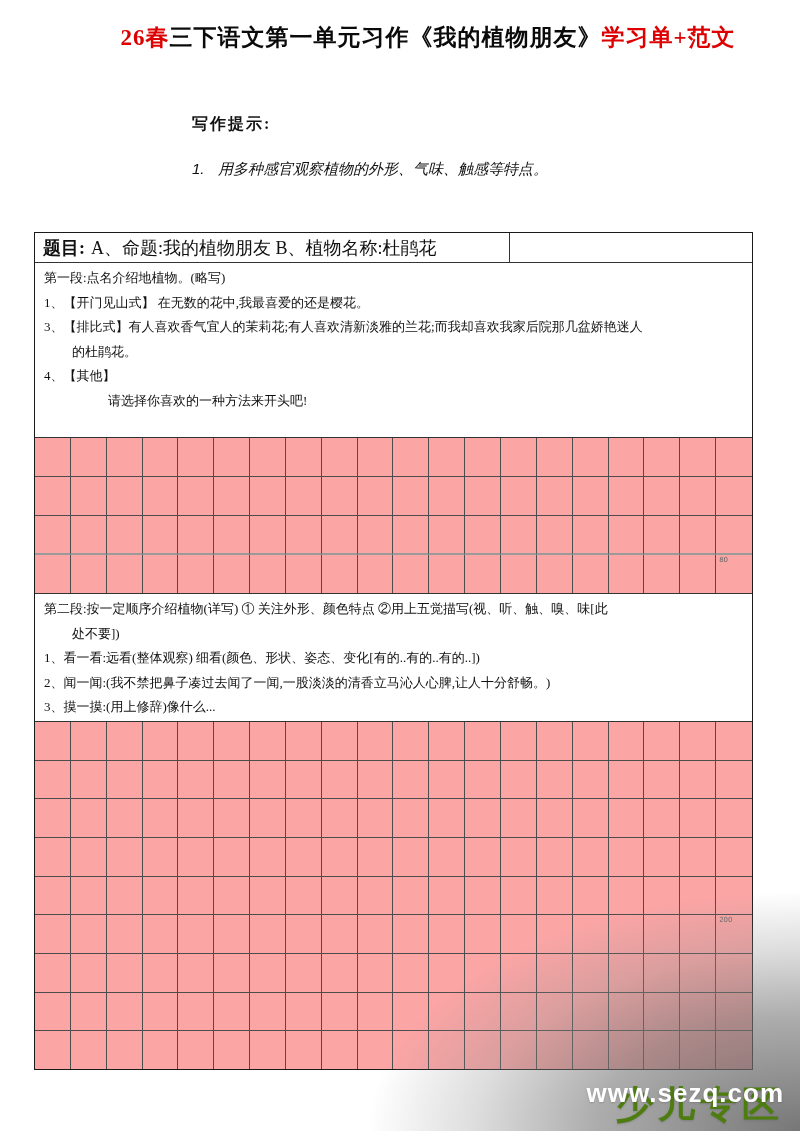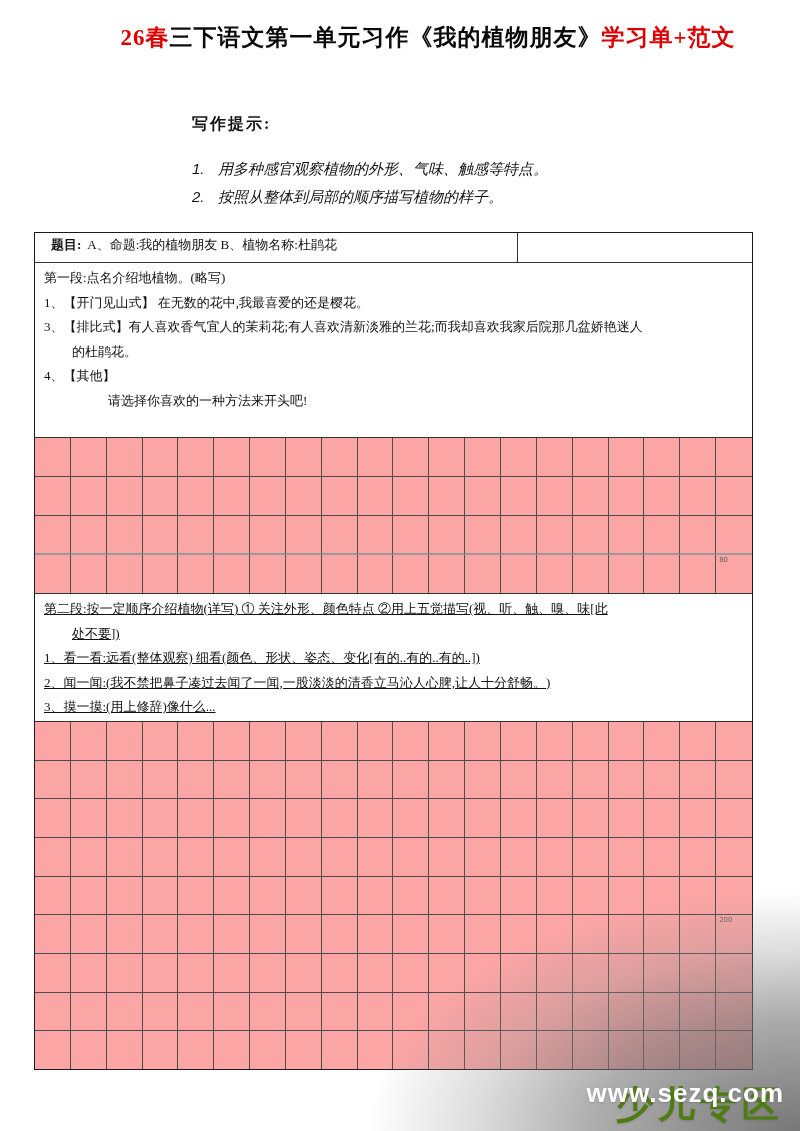--- a/index.html
+++ b/index.html
@@ -27,29 +27,29 @@
   .tips-heading{font-size:16px;font-weight:bold;letter-spacing:2px;margin-bottom:20px;}
   .tip-item{font-size:15px;line-height:27px;white-space:nowrap;font-style:italic;}
   .tip-item .num{display:inline-block;width:26px;font-family:"Liberation Sans",sans-serif;}
   
   .sheet{
     position:absolute;left:34px;top:232px;width:719px;height:838px;
     border:1.5px solid #1a1a1a;box-sizing:border-box;
     display:flex;flex-direction:column;background:#fff;
   }
   .topic-row{display:flex;height:29px;box-sizing:border-box;flex:0 0 auto;}
-  .topic-cell{width:474px;box-sizing:border-box;padding:3px 0 0 8px;font-size:13px;white-space:nowrap;margin-left:8px;}
+  .topic-cell{width:474px;box-sizing:border-box;padding:3px 0 0 8px;font-size:18px;white-space:nowrap;}
   .topic-cell .tlabel{font-weight:bold;margin-right:6px;}
   .topic-empty{flex:1;border-left:1px solid #333;}
   .tsection{box-sizing:border-box;border-top:1px solid #333;padding:3px 9px 0 9px;flex:0 0 auto;}
   .tsection .tline{font-size:13px;line-height:24.6px;white-space:nowrap;}
   .tline.indent1{padding-left:28px;}
   .tline.indent2{padding-left:64px;}
   .sec1{height:175px;}
-  .sec2{height:128px;text-decoration:underline;}
+  .sec2{height:128px;}
   
   .wgrid{
     display:grid;box-sizing:border-box;border-top:1px solid #333;
     flex:0 0 auto;background:#fca5a5;
   }
   .grid1{height:156px;}
   .grid2{flex:1 1 auto;}
   .wgrid .cell{
     position:relative;box-sizing:border-box;
     border-right:1px solid #4d4d4d;border-bottom:1px solid #4d4d4d;
@@ -92,23 +92,20 @@
   <div class="doc-title">
     <span class="red">26春</span><span class="black">三下语文第一单元习作《我的植物朋友》</span><span class="red">学习单+范文</span>
   </div>
 
 
   <div class="tips">
     <div class="tips-heading">写作提示:</div>
     <div class="tip-item">
       <span class="num">1.</span><span>用多种感官观察植物的外形、气味、触感等特点。</span>
     </div>
-    <div class="tip-item">
-      <span class="num">2.</span><span>按照从整体到局部的顺序描写植物的样子。</span>
-    </div>
   </div>
 
   <div class="sheet">
 
     <div class="topic-row">
       <div class="topic-cell">
         <span class="tlabel">题目:</span><span>A、命题:我的植物朋友  B、植物名称:杜鹃花</span>
       </div>
       <div class="topic-empty"></div>
     </div>

